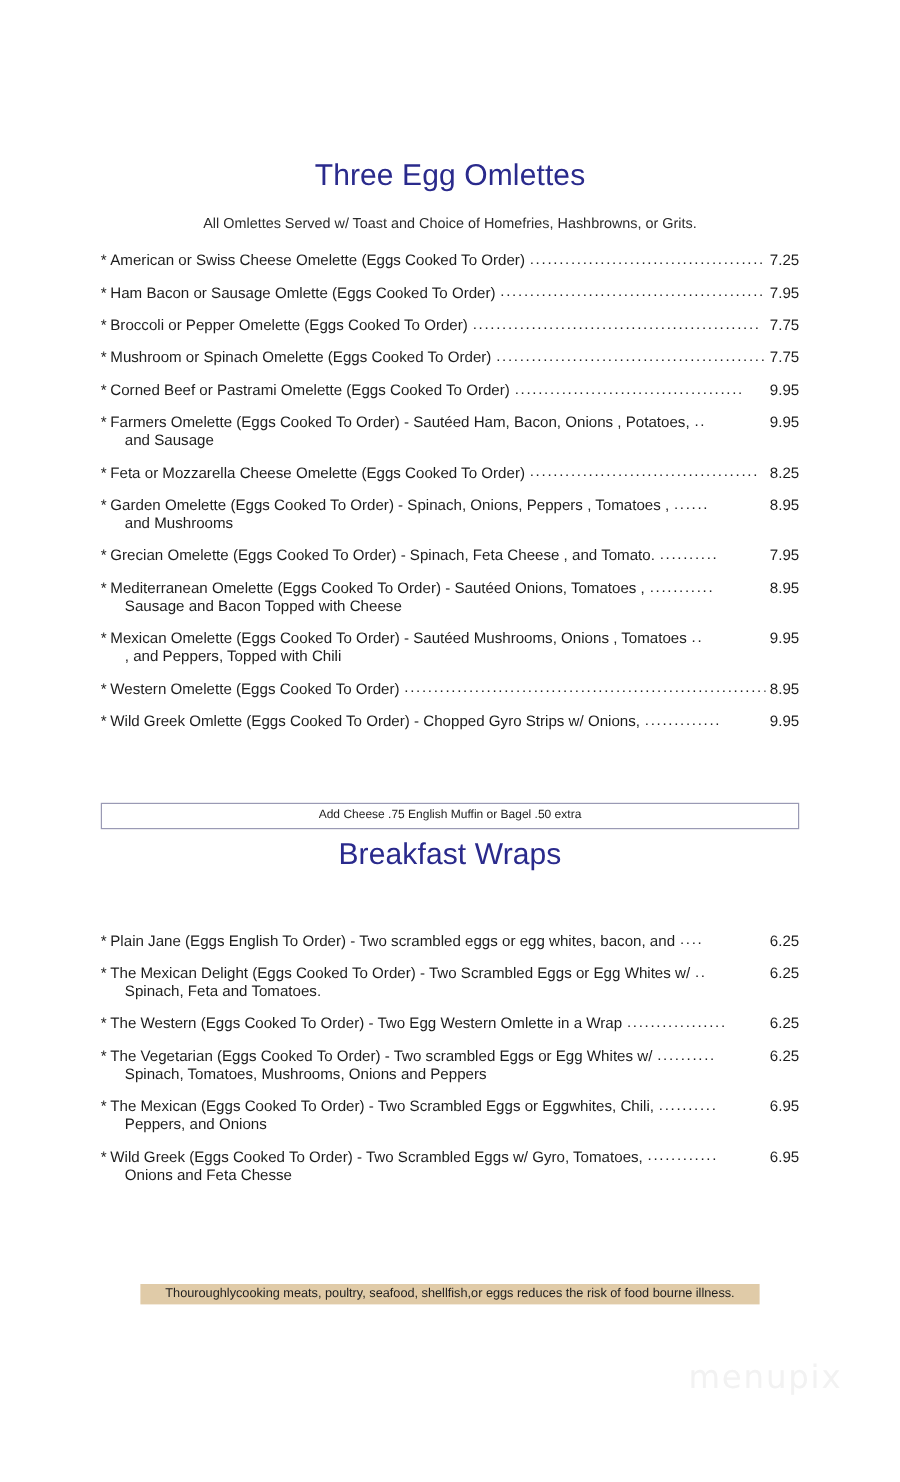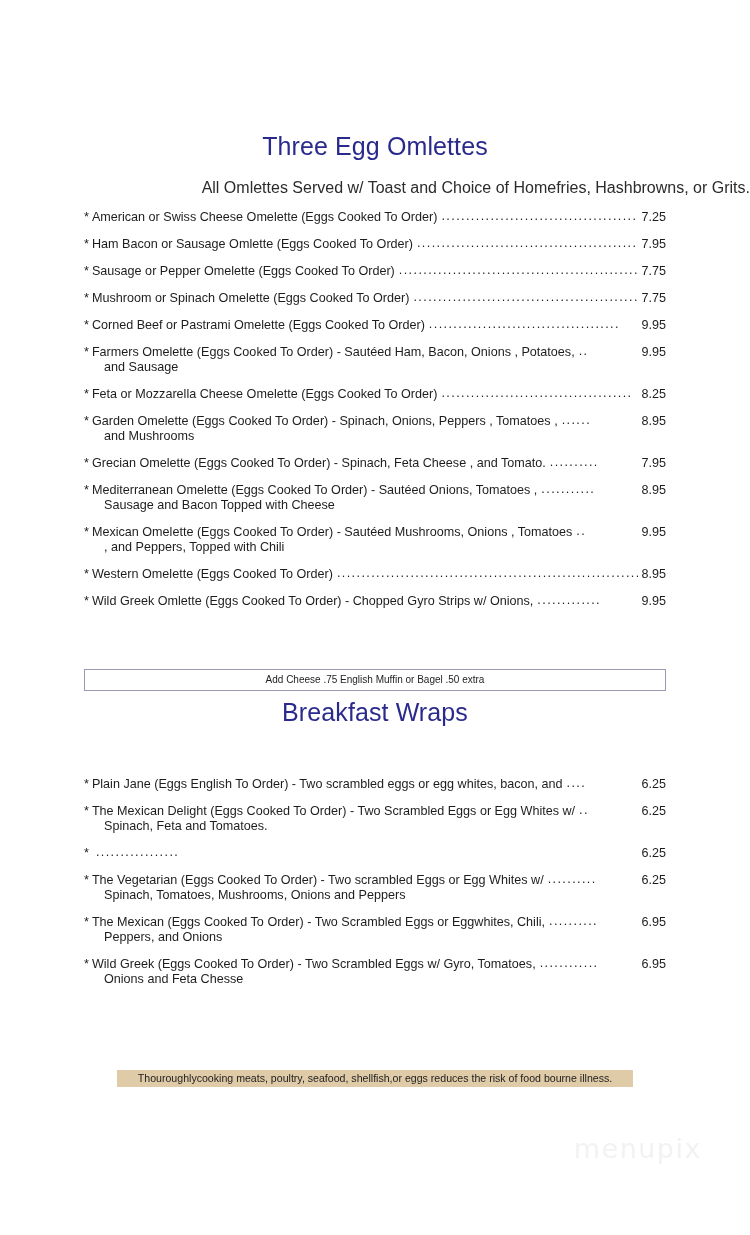--- a/index.html
+++ b/index.html
@@ -42,22 +42,22 @@
     left: 0;
     right: 0;
     top: 698px;
   }
 
   .section-note {
     position: absolute;
     left: 0;
     right: 0;
     top: 179px;
-    text-align: right;
-    font-size: 16px;
+    text-align: center;
+    font-size: 12px;
     color: #2b2b2b;
   }
 
   
   .menu-list {
     position: absolute;
     left: 84px;
     width: 582px;
   }
   #omlettes-list { top: 210px; }
@@ -168,21 +168,21 @@
         <div class="row">
           <span class="star">*</span>
           <span class="name">Ham Bacon or Sausage Omlette (Eggs Cooked To Order)</span>
           <span class="leader">..............................................</span>
           <span class="price">7.95</span>
         </div>
       </div>
       <div class="menu-item">
         <div class="row">
           <span class="star">*</span>
-          <span class="name">Sausage or Pepper Omelette (Eggs Cooked To Order)</span>
+          <span class="name">Broccoli or Pepper Omelette (Eggs Cooked To Order)</span>
           <span class="leader">.................................................</span>
           <span class="price">7.75</span>
         </div>
       </div>
       <div class="menu-item">
         <div class="row">
           <span class="star">*</span>
           <span class="name">Mushroom or Spinach Omelette (Eggs Cooked To Order)</span>
           <span class="leader">..............................................</span>
           <span class="price">7.75</span>
@@ -284,20 +284,21 @@
           <span class="star">*</span>
           <span class="name">The Mexican Delight (Eggs Cooked To Order) - Two Scrambled Eggs or Egg Whites w/</span>
           <span class="leader">..</span>
           <span class="price">6.25</span>
         </div>
         <div class="cont">Spinach, Feta and Tomatoes.</div>
       </div>
       <div class="menu-item">
         <div class="row">
           <span class="star">*</span>
+          <span class="name">The Western (Eggs Cooked To Order) - Two Egg Western Omlette in a Wrap</span>
           <span class="leader">.................</span>
           <span class="price">6.25</span>
         </div>
       </div>
       <div class="menu-item">
         <div class="row">
           <span class="star">*</span>
           <span class="name">The Vegetarian (Eggs Cooked To Order) - Two scrambled Eggs or Egg Whites w/</span>
           <span class="leader">..........</span>
           <span class="price">6.25</span>

